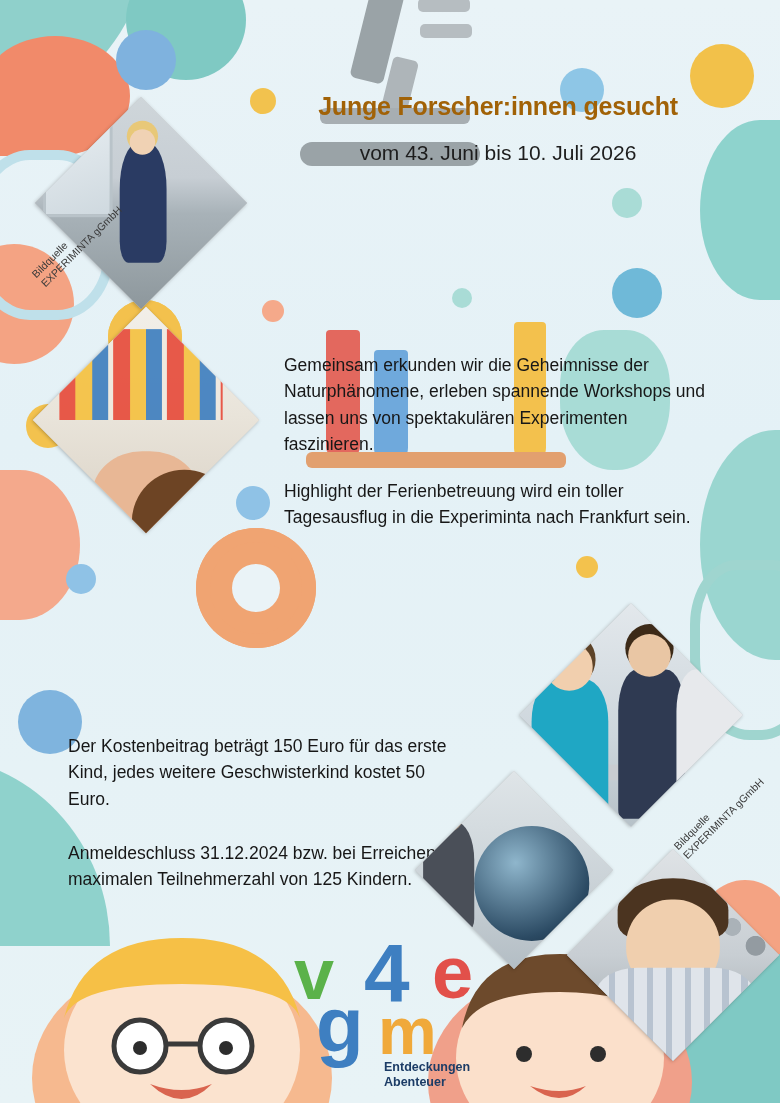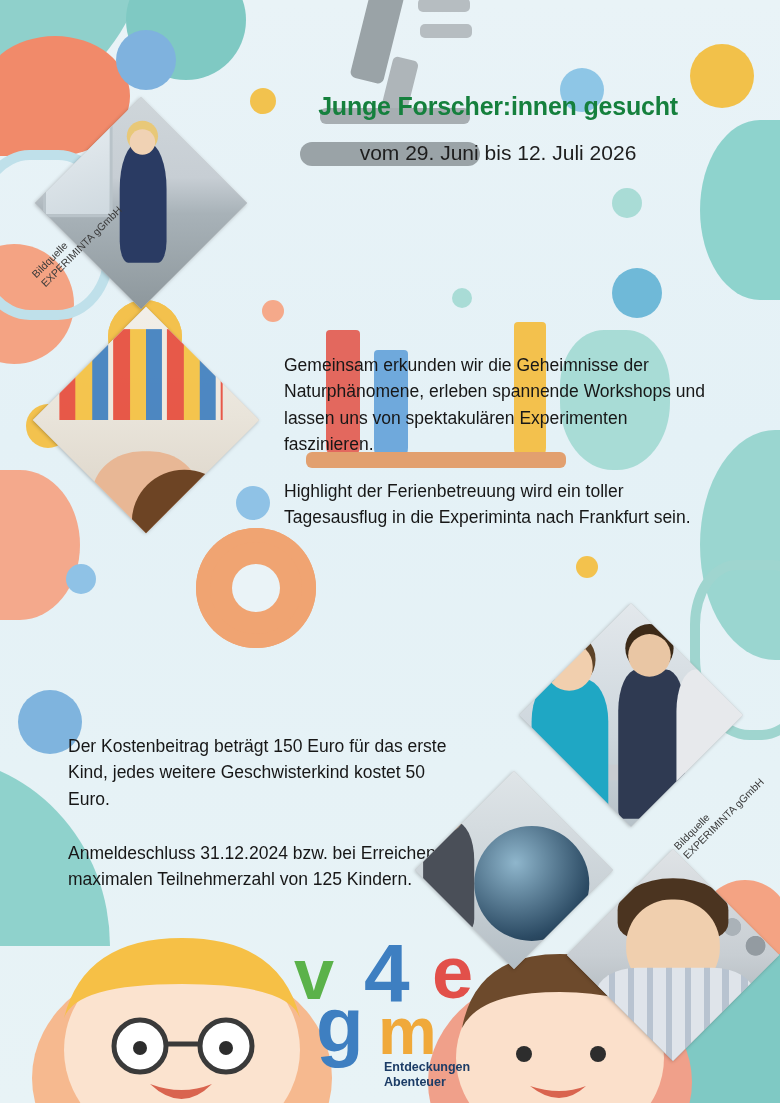--- a/index.html
+++ b/index.html
@@ -51,21 +51,21 @@
   }
 
   
   .title {
     position: absolute;
     left: 238px;
     top: 92px;
     width: 520px;
     font-size: 25px;
     font-weight: bold;
-    color: #15803d;
+    color: #a16207;
     letter-spacing: -0.2px;
     text-align: center;
   }
   .subtitle {
     position: absolute;
     left: 238px;
     top: 138px;
     width: 520px;
     text-align: center;
     font-size: 21px;
@@ -353,21 +353,21 @@
       <ellipse cx="560" cy="190" rx="104" ry="92" fill="#fbe0cb"></ellipse>
       <path d="M462 160 q14 -74 98 -74 q84 0 98 74 q-18 -36 -98 -36 q-80 0 -98 36 z" fill="#6d4a2c"></path>
       <circle cx="524" cy="186" r="8" fill="#2d2d2d"></circle>
       <circle cx="598" cy="186" r="8" fill="#2d2d2d"></circle>
       <path d="M530 218 q30 24 56 0 q-26 10 -56 0 z" fill="#d9644f"></path>
     </svg>
   </div>
 
   <div class="title">Junge Forscher:innen gesucht</div>
   <div class="subtitle">
-    <div>vom 29. Juni bis 12. Juli 2026</div>
+    <div>vom 43. Juni bis 10. Juli 2026</div>
   </div>
 
   <p class="para p3">Highlight der Ferienbetreuung wird ein toller Tagesausflug in die Experiminta nach Frankfurt sein.</p>
   <p class="para p2">Gemeinsam erkunden wir die Geheimnisse der Naturphänomene, erleben spannende Workshops und lassen uns von spektakulären Experimenten faszinieren.</p>
   <p class="para p5">Der Kostenbeitrag beträgt 150 Euro für das erste Kind, jedes weitere Geschwisterkind kostet 50 Euro.</p>
   <p class="para p6">Anmeldeschluss 31.12.2024 bzw. bei Erreichen der maximalen Teilnehmerzahl von 125 Kindern.</p>
 
   <div class="diamond" style="left:66px; top:128px; width:150px; height:150px;">
     <div class="inner ph-girl">
       <div class="win"></div>

